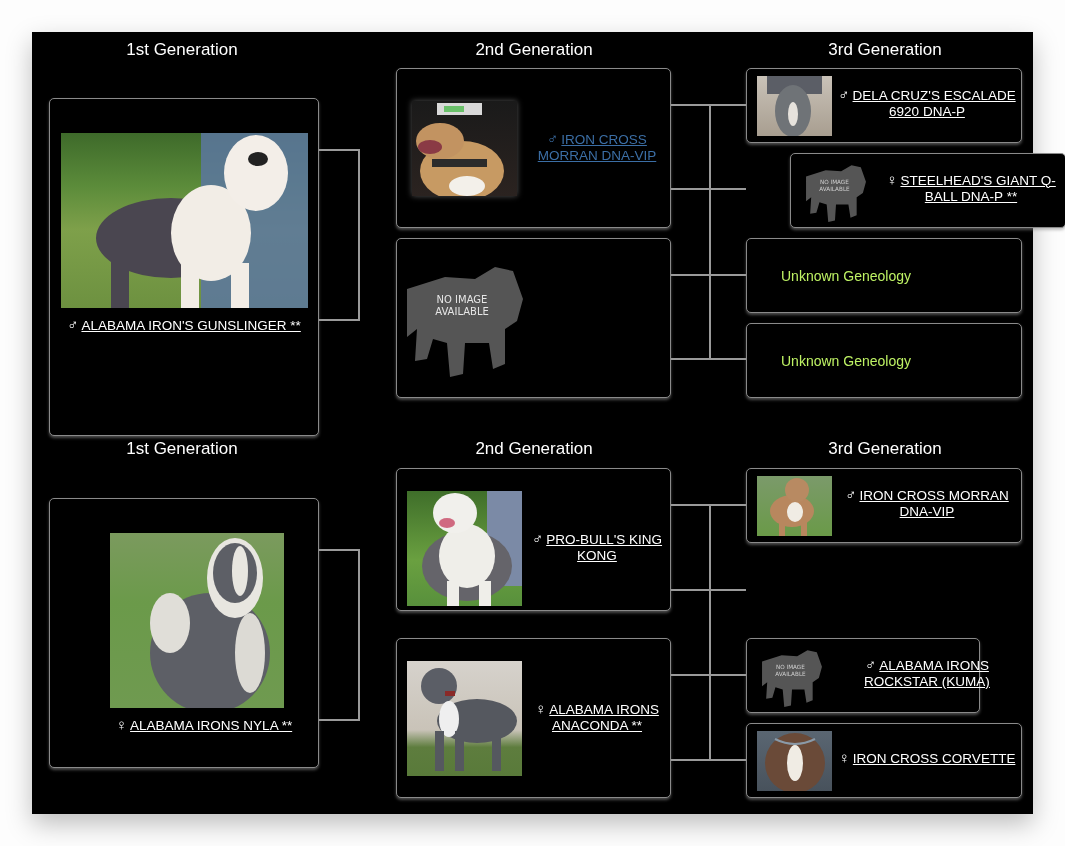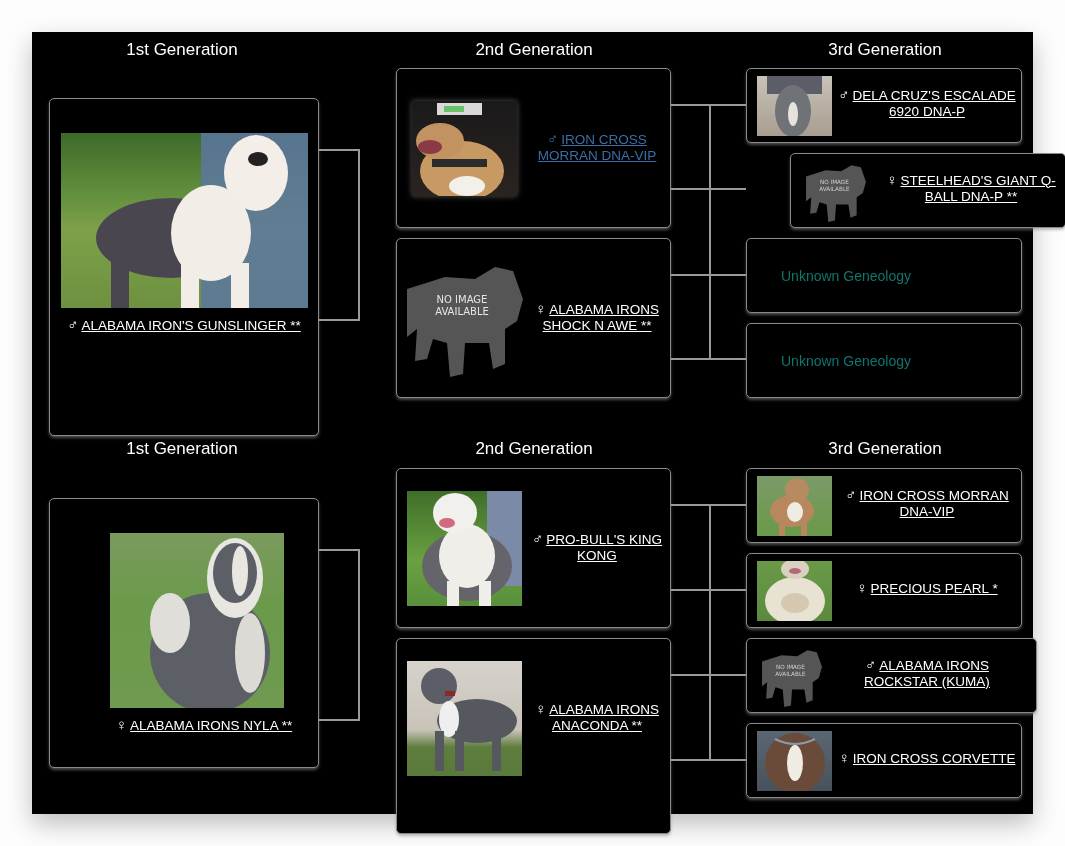--- a/index.html
+++ b/index.html
@@ -33,21 +33,21 @@
       color: #fff; text-decoration: underline;
       font-size: 13.5px; line-height: 16px;
       cursor: pointer;
     }
     .name-link.visited { color: #3b6ea5; }
     .sym { font-size: 15px; margin-right: 3px; text-decoration: none; display: inline-block; }
     .label-wrap {
       position: absolute; text-align: center;
       display: flex; align-items: center; justify-content: center;
     }
-    .unknown { color: #0f766e; font-size: 14px; }
+    .unknown { color: #bef264; font-size: 14px; }
     .photo { position: absolute; overflow: hidden; }
     .noimg {
       position: absolute;
     }
   </style>
 </head>
 <body>
 
 <div class="panel">
 
@@ -101,23 +101,20 @@
   </div>
 
   <div class="card" style="left:364px; top:206px; width:275px; height:160px;">
     <div class="noimg" style="left:8px; top:20px; width:120px; height:120px;">
       <svg width="120" height="120" viewBox="0 0 120 120">
         <path d="M2 30 L40 18 L70 20 L90 8 L108 12 L118 40 L112 62 L100 70 L100 105 L88 110 L84 84 L60 84 L58 115 L45 118 L42 84 L28 80 L22 100 L10 102 L12 70 L2 78 Z" fill="#555"></path>
         <text x="57" y="44" fill="#e6e6e6" font-size="10" text-anchor="middle" font-family="DejaVu Sans, sans-serif">NO IMAGE</text>
         <text x="57" y="56" fill="#e6e6e6" font-size="10" text-anchor="middle" font-family="DejaVu Sans, sans-serif">AVAILABLE</text>
       </svg>
     </div>
-    <div class="label-wrap" style="left:130px; top:58px; width:140px; height:40px;">
-      <a class="name-link"><span class="sym">♀</span><span>ALABAMA IRONS SHOCK N AWE **</span></a>
-    </div>
   </div>
 
   <div class="card" style="left:714px; top:36px; width:276px; height:75px;">
     <div class="photo" style="left:10px; top:7px; width:75px; height:60px; background: linear-gradient(180deg,#c9c2b8,#a89e90);">
       <svg width="75" height="60" viewBox="0 0 75 60">
         <rect x="10" y="0" width="55" height="18" fill="#5b5e66"></rect>
         <ellipse cx="36" cy="35" rx="18" ry="26" fill="#6f7377"></ellipse>
         <ellipse cx="36" cy="38" rx="5" ry="12" fill="#e6e2dc"></ellipse>
       </svg>
     </div>
@@ -171,38 +168,38 @@
         <ellipse cx="130" cy="38" rx="8" ry="25" fill="#e8e6e0"></ellipse>
         <ellipse cx="60" cy="90" rx="20" ry="30" fill="#e0ded8"></ellipse>
         <ellipse cx="140" cy="120" rx="15" ry="40" fill="#dcdad4"></ellipse>
       </svg>
     </div>
     <div class="label-wrap" style="left:0; top:216px; width:308px; height:20px;">
       <a class="name-link"><span class="sym">♀</span><span>ALABAMA IRONS NYLA **</span></a>
     </div>
   </div>
 
-  <div class="card" style="left:364px; top:436px; width:275px; height:160px;padding-left:48px;">
+  <div class="card" style="left:364px; top:436px; width:275px; height:143px;padding-left:48px;">
     <div class="photo" style="left:10px; top:22px; width:115px; height:115px; background: linear-gradient(180deg,#3f6e2a 0%,#6aa040 60%,#58903c 100%);">
       <svg width="115" height="115" viewBox="0 0 115 115">
         <rect x="80" y="0" width="35" height="95" fill="#7b8aa6"></rect>
         <ellipse cx="60" cy="75" rx="45" ry="35" fill="#65646a"></ellipse>
         <ellipse cx="60" cy="65" rx="28" ry="32" fill="#efeee9"></ellipse>
         <ellipse cx="48" cy="22" rx="22" ry="20" fill="#f1f0ec"></ellipse>
         <ellipse cx="40" cy="32" rx="8" ry="5" fill="#d06a80"></ellipse>
         <rect x="40" y="90" width="12" height="25" fill="#efeee9"></rect>
         <rect x="72" y="90" width="12" height="25" fill="#efeee9"></rect>
       </svg>
     </div>
     <div class="label-wrap" style="left:130px; top:58px; width:140px; height:40px;">
       <a class="name-link"><span class="sym">♂</span><span>PRO-BULL'S KING KONG</span></a>
     </div>
   </div>
 
-  <div class="card" style="left:364px; top:606px; width:275px; height:196px;">
+  <div class="card" style="left:364px; top:606px; width:275px; height:160px;">
     <div class="photo" style="left:10px; top:22px; width:115px; height:115px; background: linear-gradient(180deg,#d6d2cc 0%,#c9c3b8 60%,#5e7d3e 75%,#597a3a 100%);">
       <svg width="115" height="115" viewBox="0 0 115 115">
         <ellipse cx="70" cy="60" rx="40" ry="22" fill="#55585f"></ellipse>
         <ellipse cx="32" cy="25" rx="18" ry="18" fill="#5b5e66"></ellipse>
         <rect x="38" y="30" width="10" height="5" fill="#8a2a28"></rect>
         <ellipse cx="42" cy="58" rx="10" ry="18" fill="#efefef"></ellipse>
         <rect x="28" y="70" width="9" height="40" fill="#55585f"></rect>
         <rect x="48" y="70" width="9" height="40" fill="#55585f"></rect>
         <rect x="85" y="70" width="9" height="40" fill="#55585f"></rect>
       </svg>
@@ -219,34 +216,21 @@
         <ellipse cx="40" cy="14" rx="12" ry="12" fill="#b88a62"></ellipse>
         <ellipse cx="38" cy="36" rx="8" ry="10" fill="#f0ece4"></ellipse>
         <rect x="22" y="45" width="6" height="15" fill="#b8875e"></rect>
         <rect x="44" y="45" width="6" height="15" fill="#b8875e"></rect>
       </svg>
     </div>
     <div class="label-wrap" style="left:88px; top:14px; width:184px; height:40px;">
       <a class="name-link"><span class="sym">♂</span><span>IRON CROSS MORRAN DNA-VIP</span></a>
     </div>
   </div>
-  <div class="card" style="left:714px; top:521px; width:276px; height:75px;">
-    <div class="photo" style="left:10px; top:7px; width:75px; height:60px; background: linear-gradient(180deg,#6a9a48,#5b8a3e);">
-      <svg width="75" height="60" viewBox="0 0 75 60">
-        <ellipse cx="38" cy="40" rx="30" ry="24" fill="#e8e2d2"></ellipse>
-        <ellipse cx="38" cy="8" rx="14" ry="10" fill="#d9d1c0"></ellipse>
-        <ellipse cx="38" cy="10" rx="6" ry="3" fill="#b06a78"></ellipse>
-        <ellipse cx="38" cy="42" rx="14" ry="10" fill="#c9b89a" opacity="0.6"></ellipse>
-      </svg>
-    </div>
-    <div class="label-wrap" style="left:88px; top:14px; width:184px; height:40px;">
-      <a class="name-link"><span class="sym">♀</span><span>PRECIOUS PEARL *</span></a>
-    </div>
-  </div>
-  <div class="card" style="left:714px; top:606px; width:291px; height:75px;">
+  <div class="card" style="left:714px; top:606px; width:234px; height:75px;">
     <div class="noimg" style="left:10px; top:7px; width:70px; height:62px;">
       <svg width="70" height="62" viewBox="0 0 120 120">
         <path d="M2 30 L40 18 L70 20 L90 8 L108 12 L118 40 L112 62 L100 70 L100 105 L88 110 L84 84 L60 84 L58 115 L45 118 L42 84 L28 80 L22 100 L10 102 L12 70 L2 78 Z" fill="#555"></path>
         <text x="57" y="44" fill="#cfcfcf" font-size="11" text-anchor="middle" font-family="DejaVu Sans, sans-serif">NO IMAGE</text>
         <text x="57" y="58" fill="#cfcfcf" font-size="11" text-anchor="middle" font-family="DejaVu Sans, sans-serif">AVAILABLE</text>
       </svg>
     </div>
     <div class="label-wrap" style="left:88px; top:14px; width:184px; height:40px;">
       <a class="name-link"><span class="sym">♂</span><span>ALABAMA IRONS ROCKSTAR (KUMA)</span></a>
     </div>

